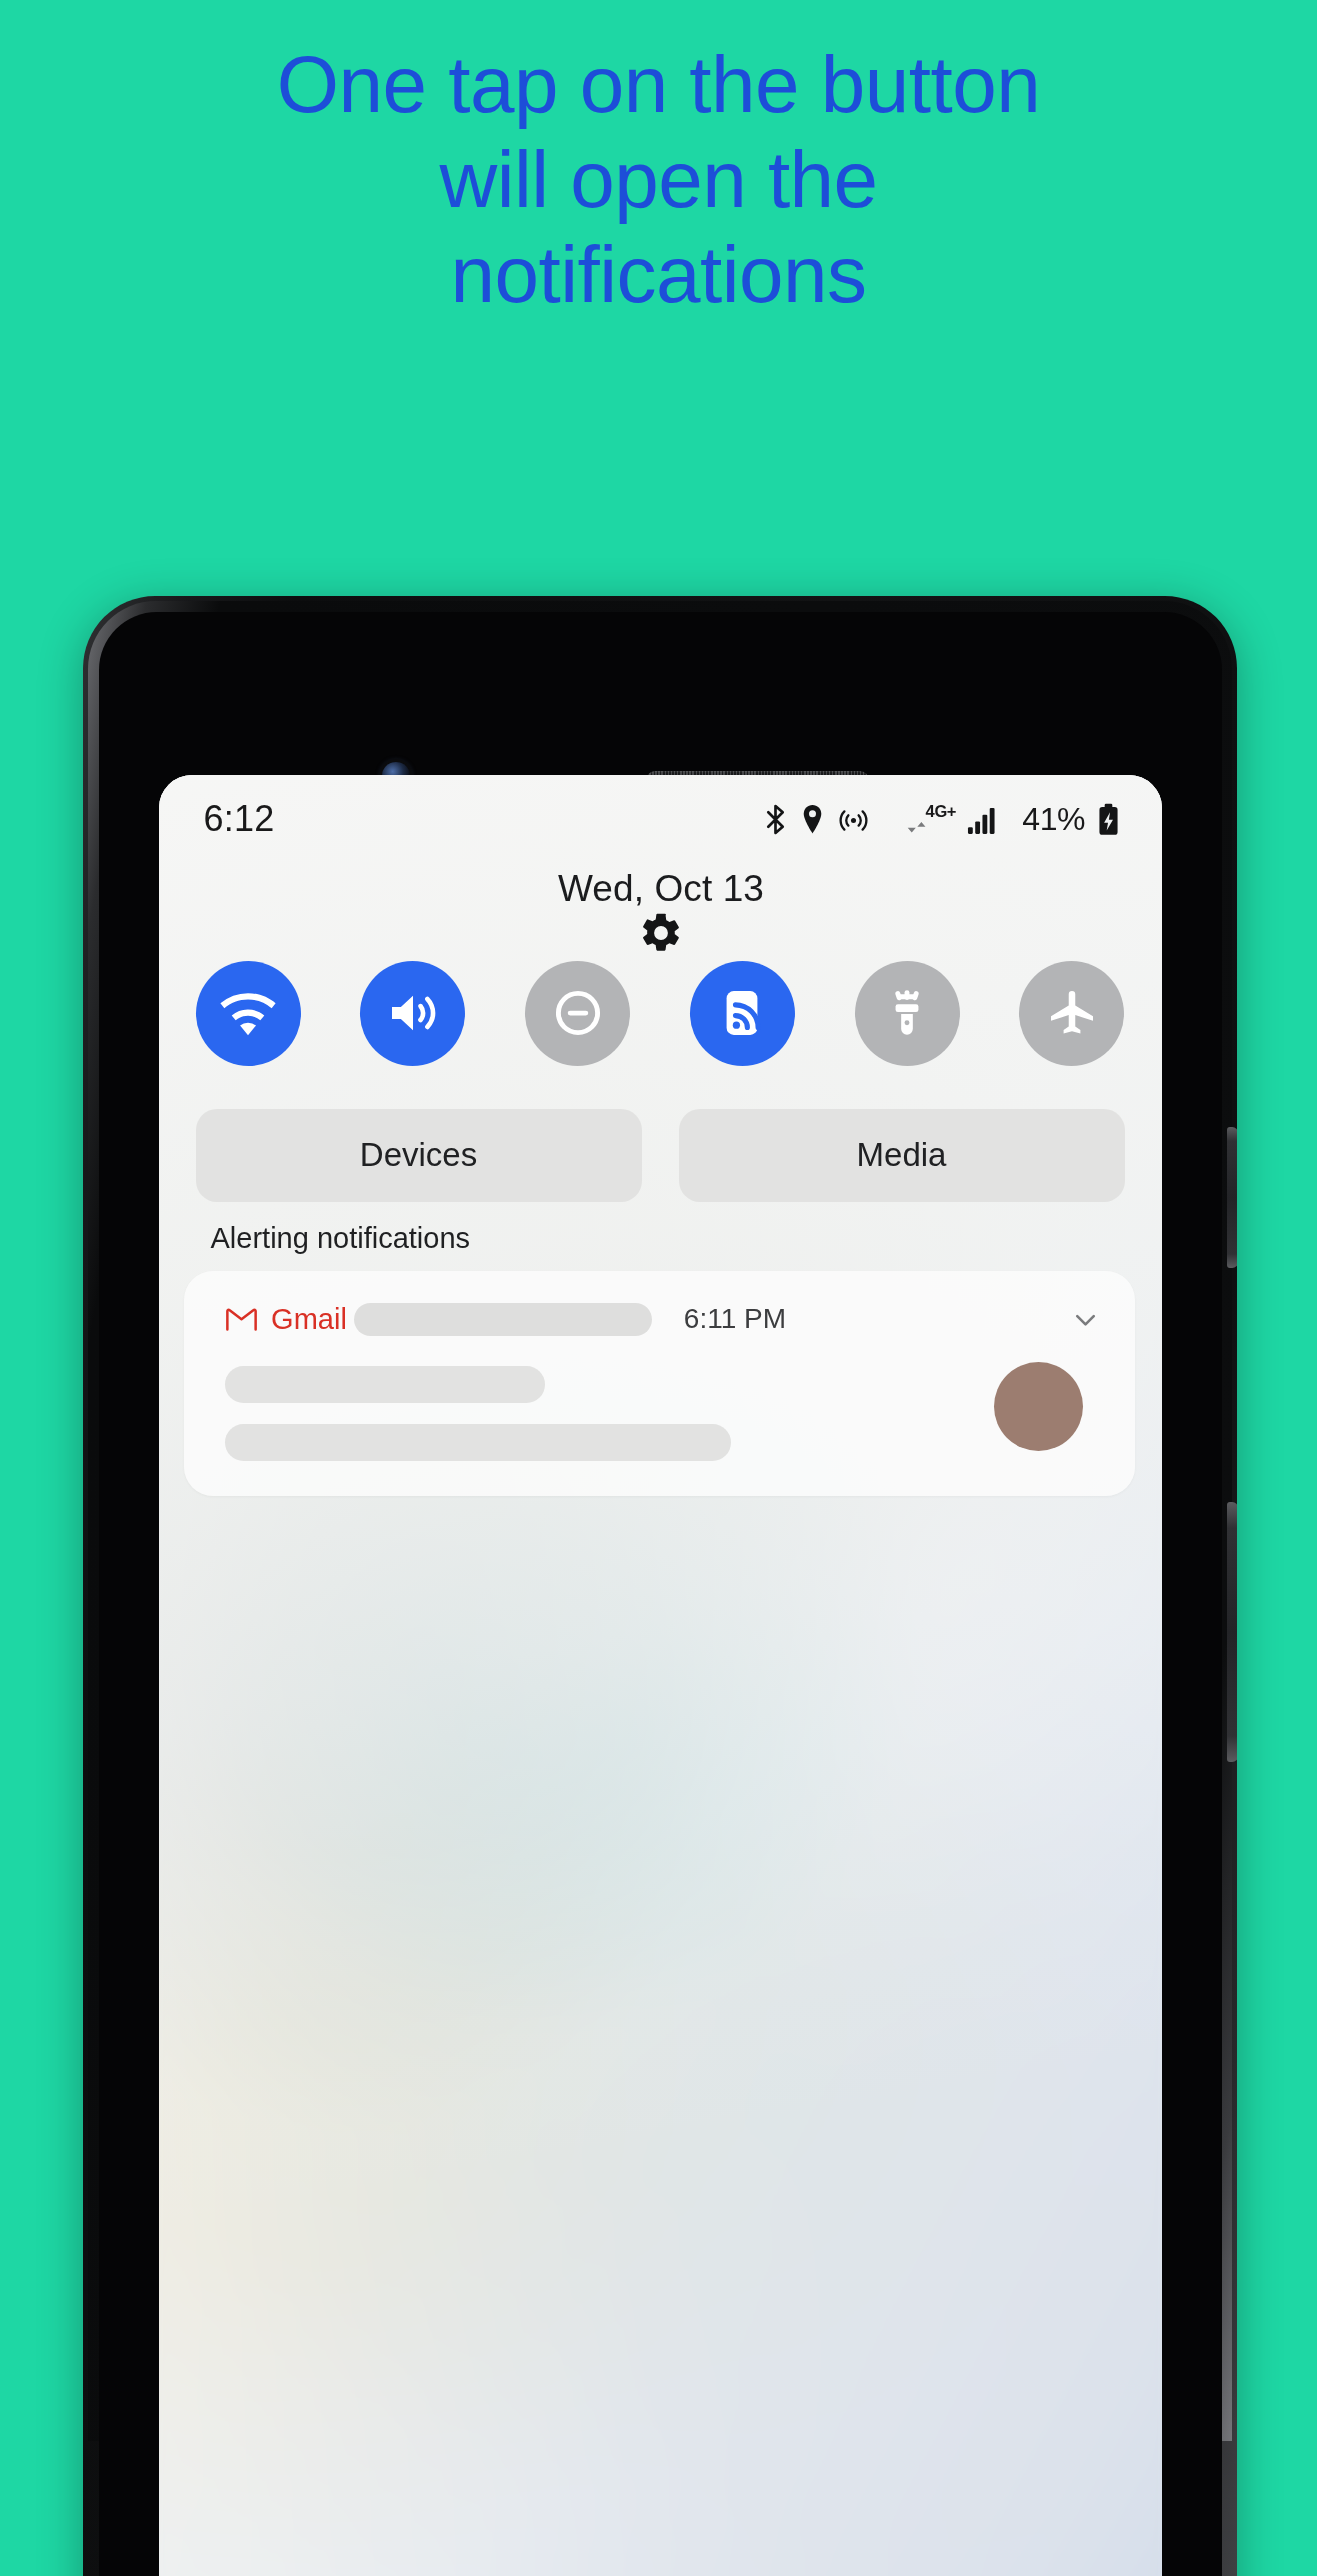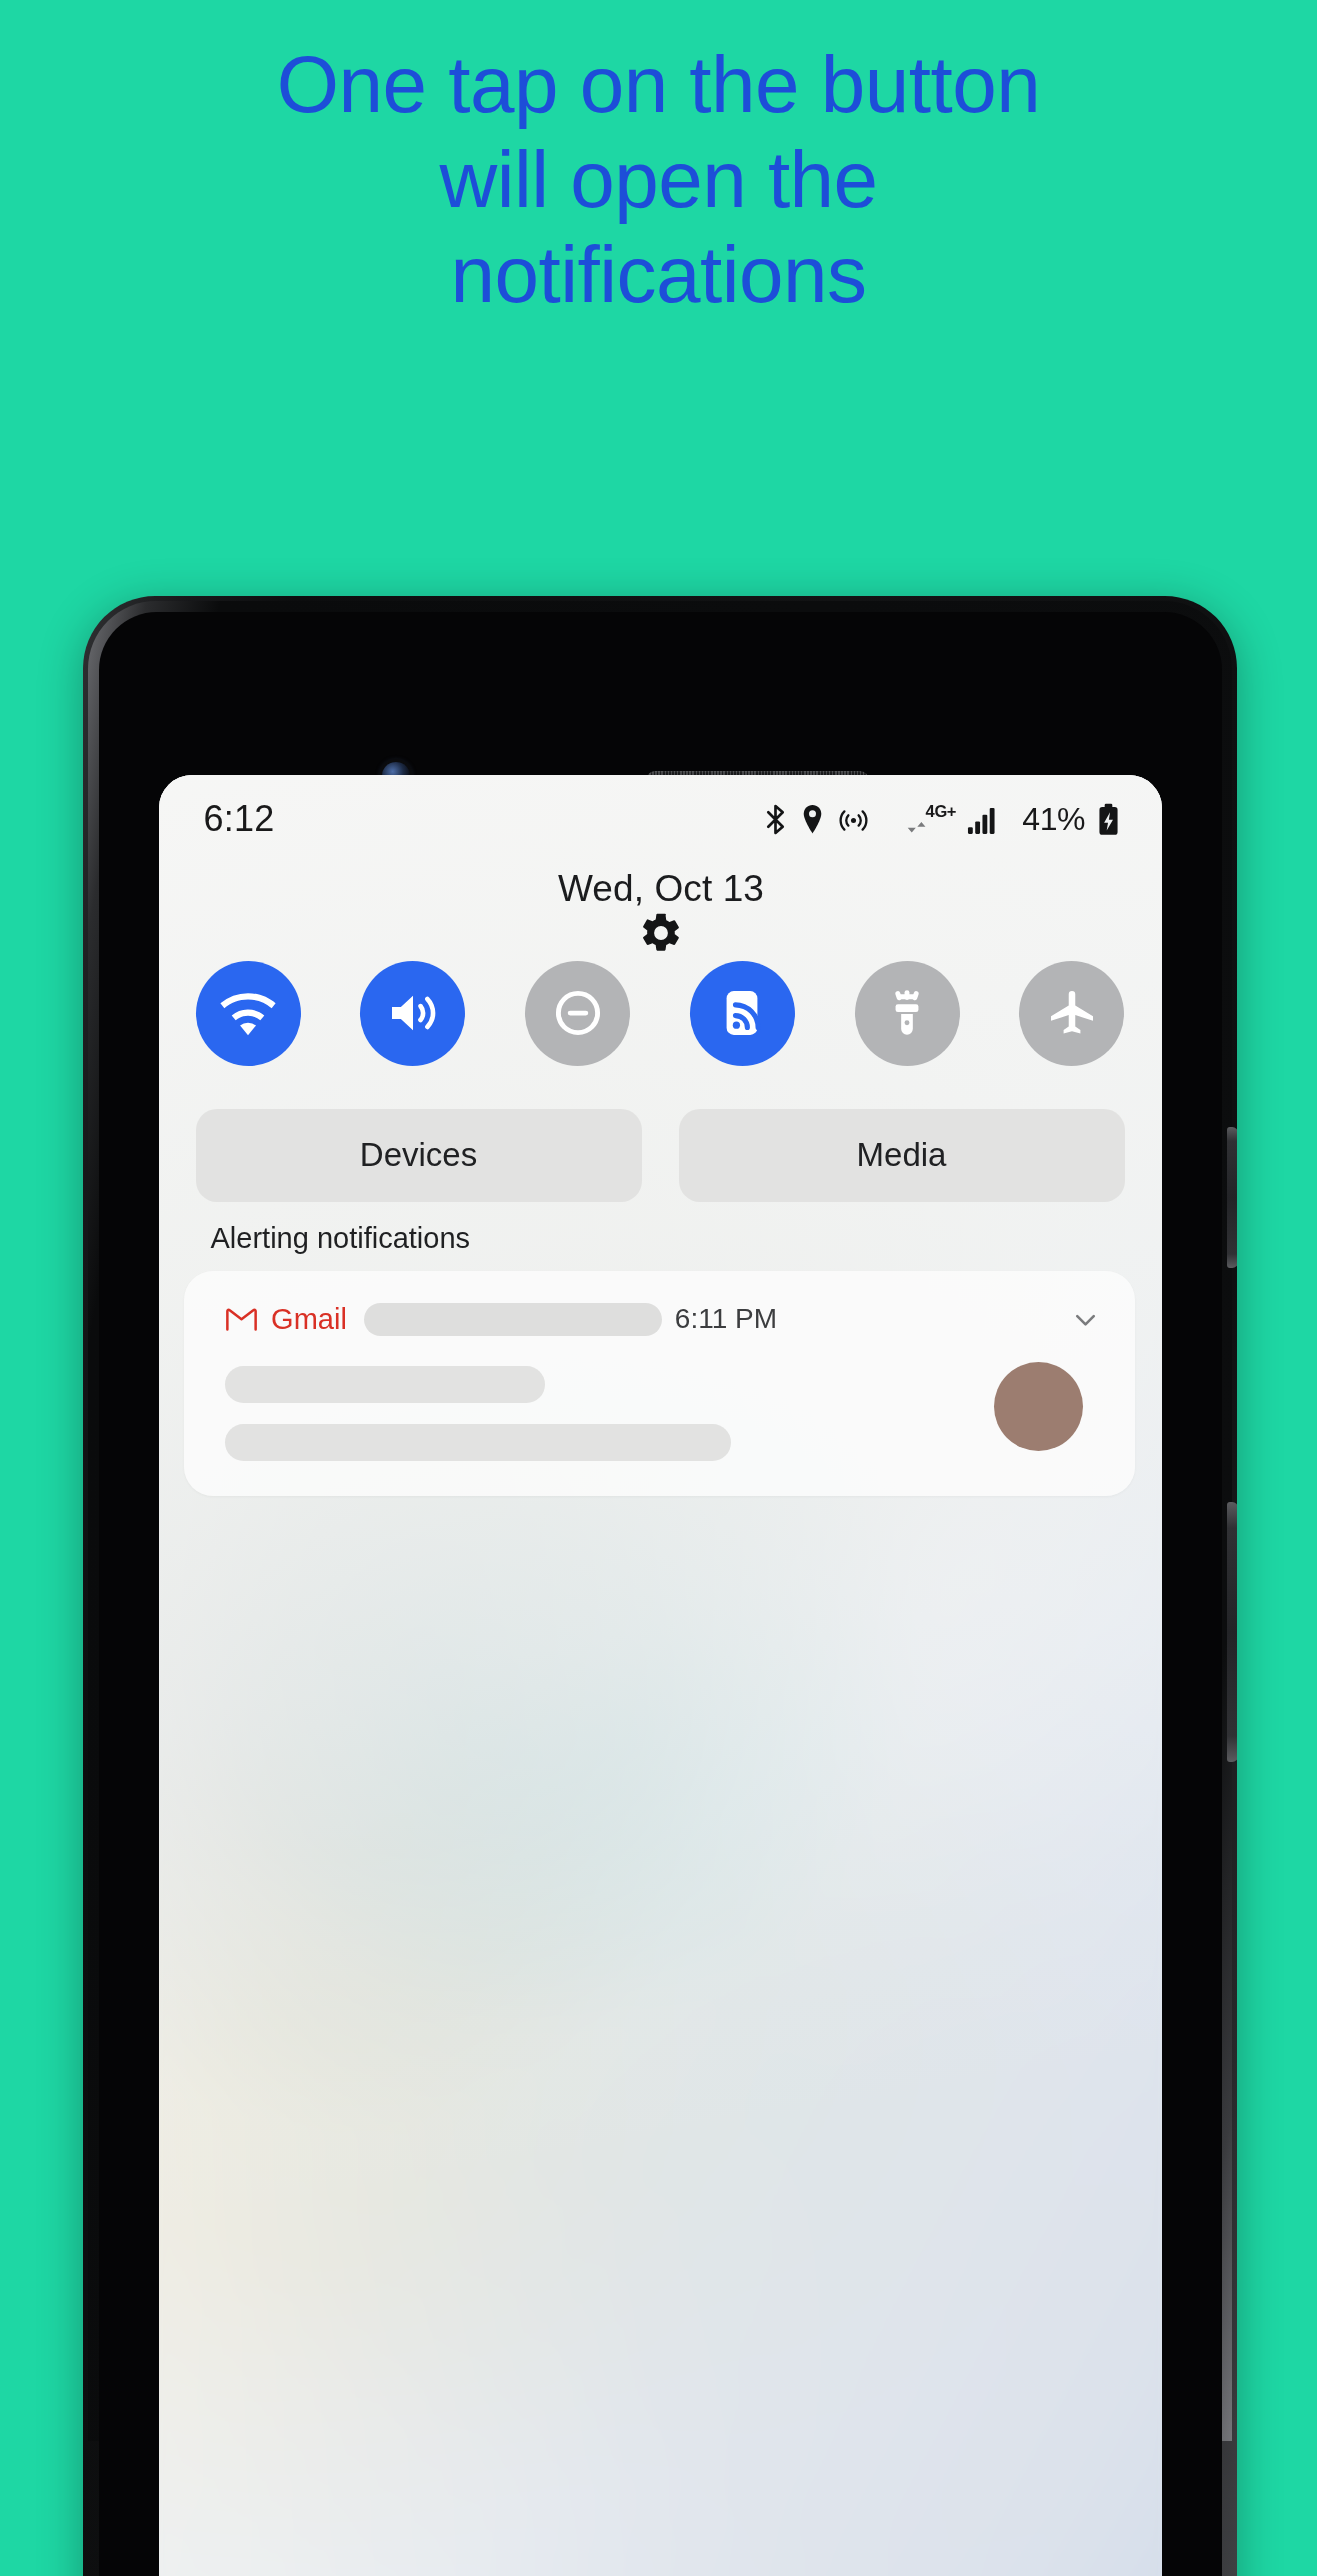--- a/index.html
+++ b/index.html
@@ -255,33 +255,33 @@
     top: 27px;
     right: 33px;
     height: 43px;
     display: flex;
     align-items: center;
   }
   .gmail-logo { line-height: 0; margin-right: 13.6px; }
   .app-name {
     font-size: 29px;
     color: #d93025;
-    margin-right: 17px;
+    margin-right: 7px;
     white-space: nowrap;
   }
   .redact {
     background: #dededd;
     border-radius: 16.5px;
     height: 33px;
   }
   .redact-title { flex: 1; max-width: 298px; }
   .notif-time {
     font-size: 28px;
     color: #3c3d3f;
-    margin-left: 13px;
+    margin-left: 32px;
     white-space: nowrap;
   }
   .chevron { margin-left: auto; padding-left: 19.4px; line-height: 0; cursor: pointer; }
 
   .redact-line1 {
     position: absolute;
     left: 41px;
     top: 95px;
     width: 320px;
     height: 37px;

